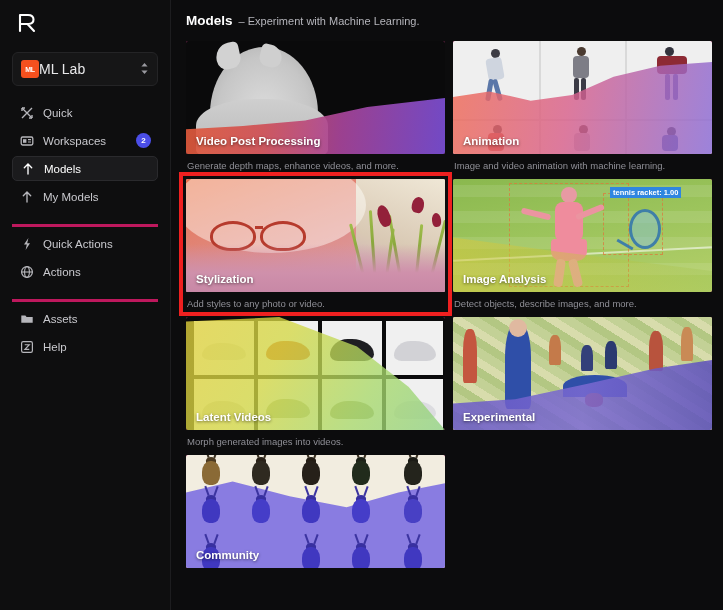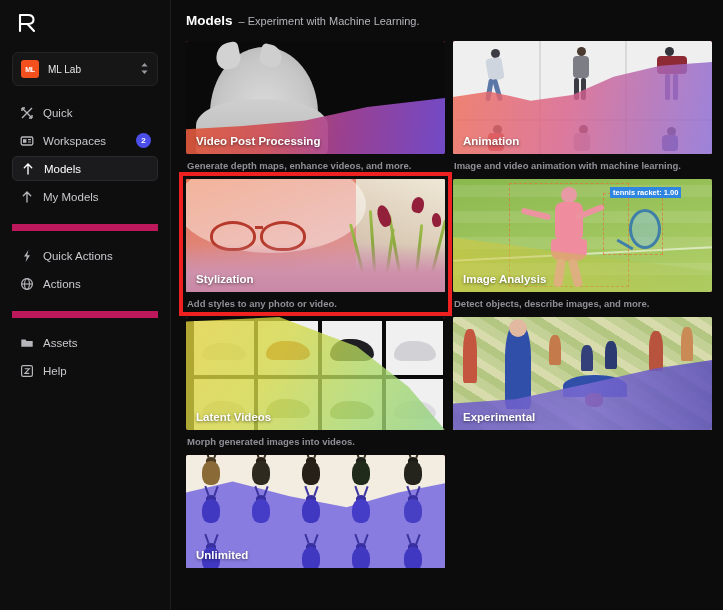--- a/index.html
+++ b/index.html
@@ -38,25 +38,25 @@
     cursor: pointer;
   }
   .ws-avatar {
     width: 18px; height: 18px; border-radius: 3px;
     background: #f4501e;
     color: #fff; font-size: 7px; font-weight: bold;
     display: flex; align-items: center; justify-content: center;
     letter-spacing: -0.3px;
     flex: 0 0 18px;
   }
-  .ws-name { flex: 1; margin-left: 9px; color: #e8e8ea; font-size: 10px; }
+  .ws-name { flex: 1; color: #e8e8ea; font-size: 14px; }
   .ws-chevrons { color: #9a9aa0; font-size: 9px; line-height: 7px; text-align: center; }
 
   .nav-group { margin-top: 14px; }
-  .nav-group.sep { border-top: 7px solid #be185d; padding-top: 12px; margin-top: 12px; }
+  .nav-group.sep { border-top: 3px solid #be185d; padding-top: 4px; margin-top: 12px; }
   .nav-item {
     height: 25px; display: flex; align-items: center;
     border-radius: 5px; padding: 0 7px; cursor: pointer;
     margin-bottom: 3px;
   }
   .nav-item.active { background: #1b1b1d; border: 1px solid #2a2a2d; }
   .nav-icon {
     width: 15px; height: 15px; flex: 0 0 15px;
     display: flex; align-items: center; justify-content: center;
     color: #b6b6bb;
@@ -119,21 +119,21 @@
     border-radius: 2px;
     background: #ec4899;
   }
   .thumb .art { position: absolute; inset: 0; }
   .card-title {
     position: absolute; left: 10px; bottom: 7px;
     color: #fff; font-size: 11.5px; font-weight: bold;
     text-shadow: 0 1px 3px rgba(0,0,0,.55);
     z-index: 5;
   }
-  .card-desc { color: #8f8f96; font-size: 9.5px; margin-top: 6px; padding-left: 1px; font-weight: bold; }
+  .card-desc { color: #8f8f96; font-size: 9.5px; margin-top: 6px; padding-left: 1px; }
 
   
   .art-vpp { background: #0a0a0b; }
   .cat {
     position: absolute; left: 24px; top: 6px;
     width: 108px; height: 112px;
     background: radial-gradient(ellipse at 50% 60%, #dcdcdc 0%, #c6c6c6 60%, #a9a9a9 100%);
     border-radius: 52% 52% 40% 40% / 62% 62% 38% 38%;
   }
   .cat-ear-l {
@@ -657,20 +657,20 @@
               <div class="b-head" style="background:#3830a0;"></div>
               <div class="b-body" style="background:#4038c0;"></div>
             </div>
             <div class="beetle" style="left:218px;top:92px;z-index:3;">
               <div class="b-ant" style="left:4px;transform:rotate(-20deg);background:#3c34a0;"></div>
               <div class="b-ant" style="left:13px;transform:rotate(20deg);background:#3c34a0;"></div>
               <div class="b-head" style="background:#3830a0;"></div>
               <div class="b-body" style="background:#4038c0;"></div>
             </div>
           </div>
-          <span class="card-title">Unlimited</span>
+          <span class="card-title">Community</span>
         </div>
         <div class="card-desc"></div>
       </div>
 
     </div>
   </main>
 </div>
 
 </body></html>

